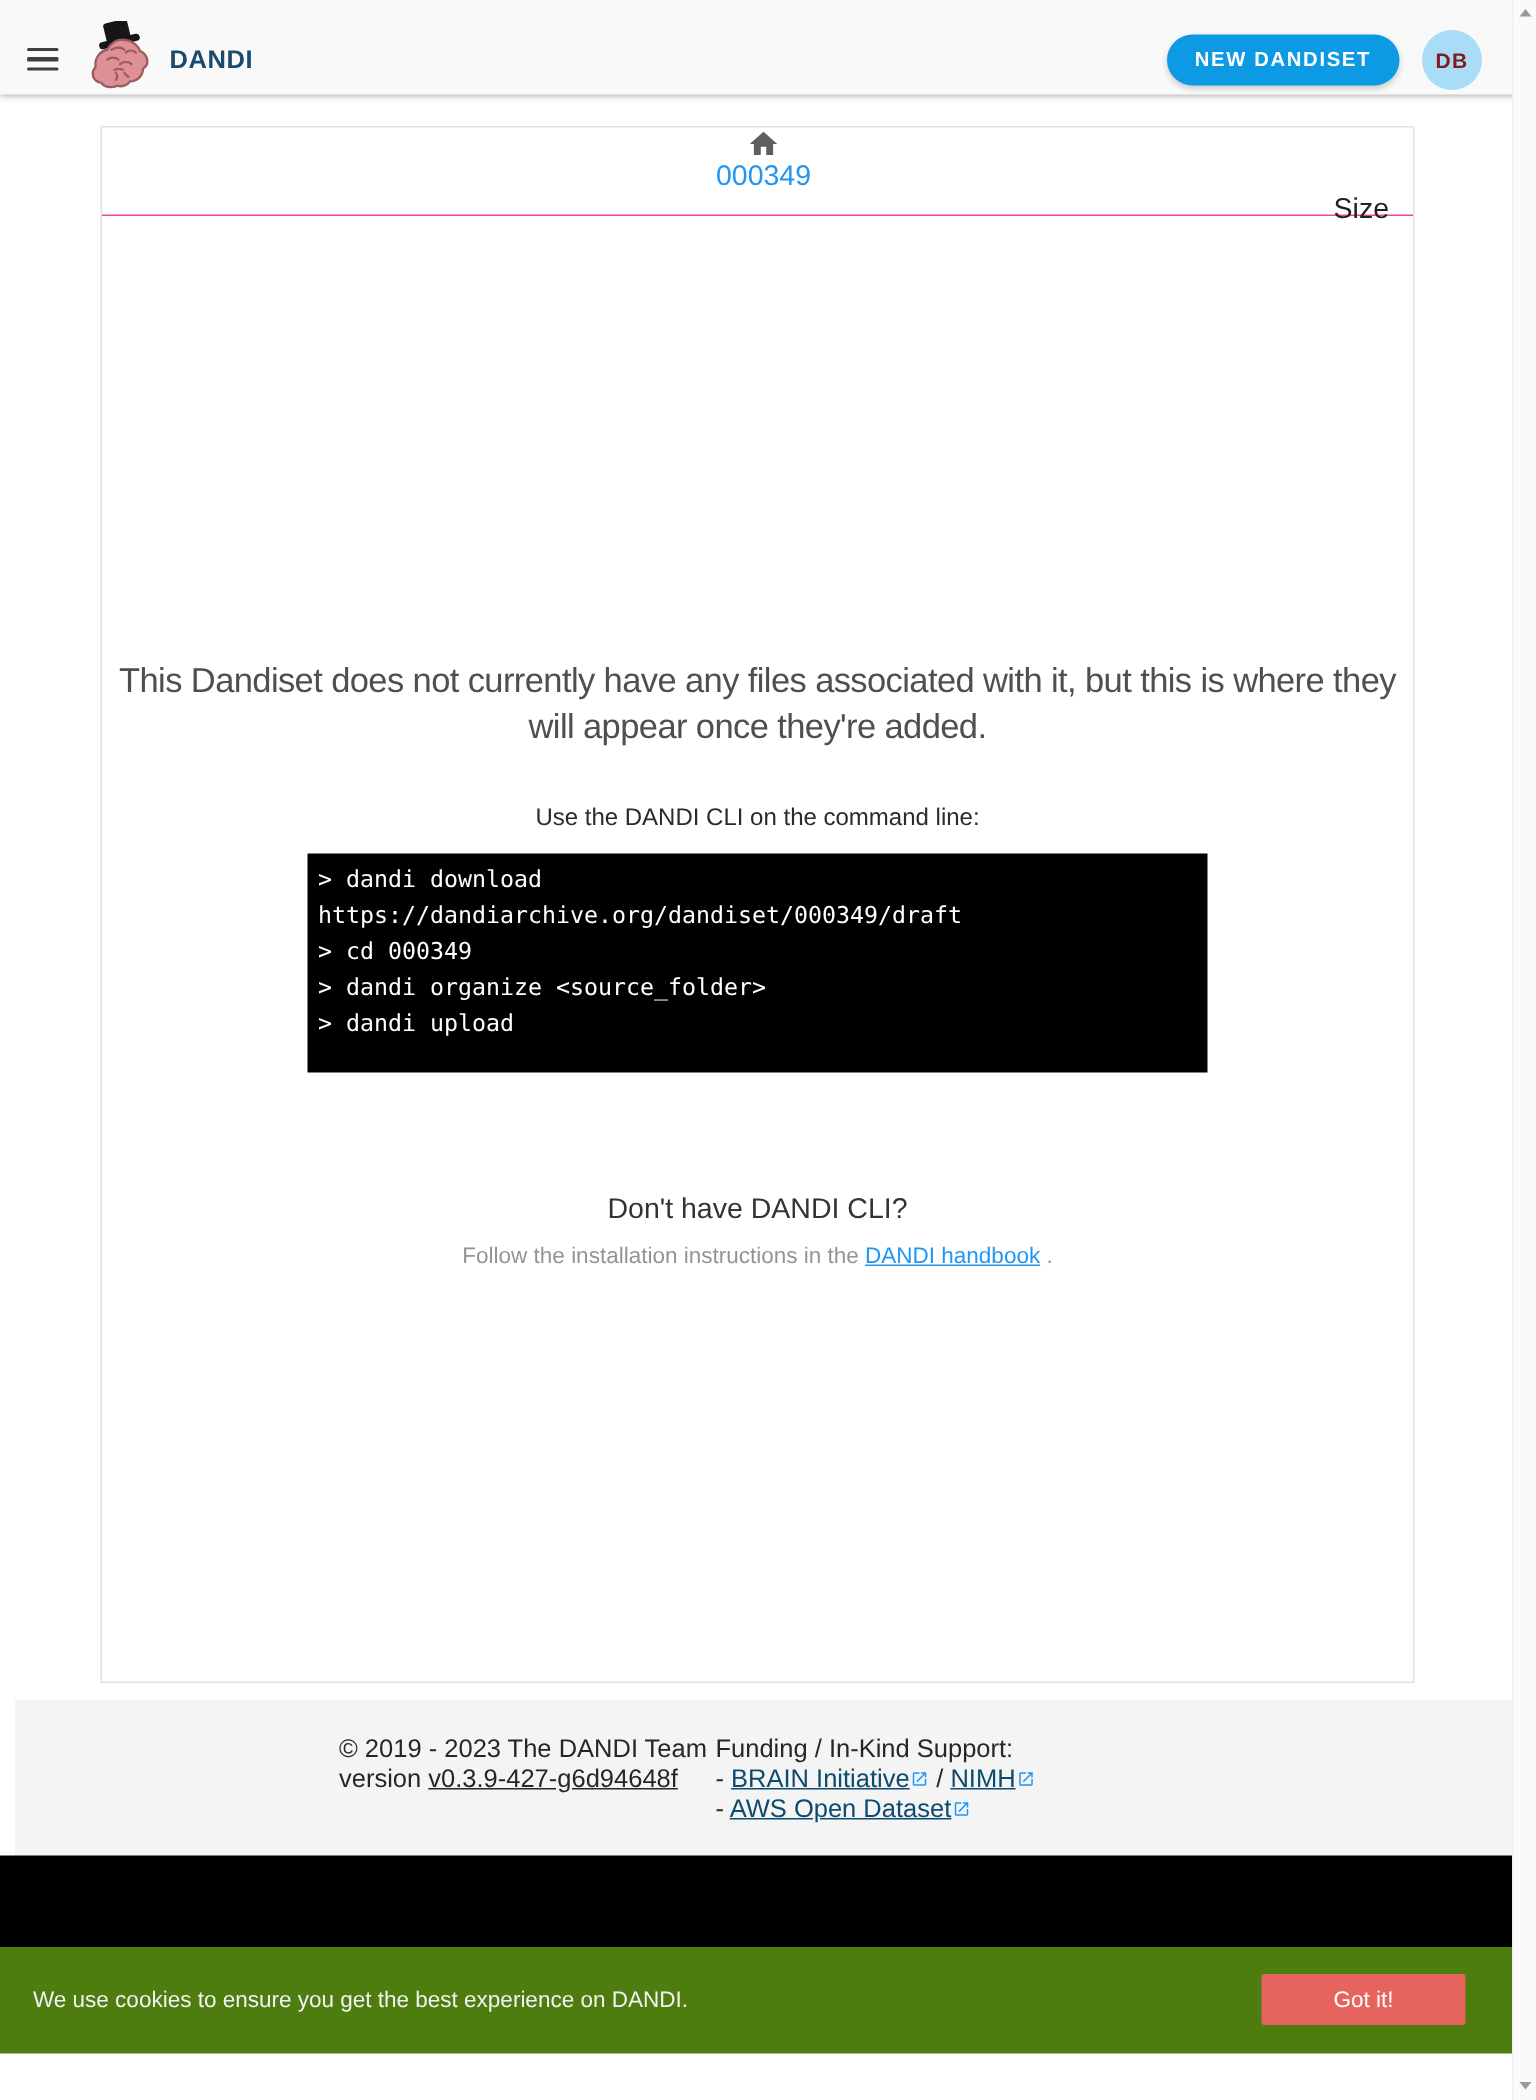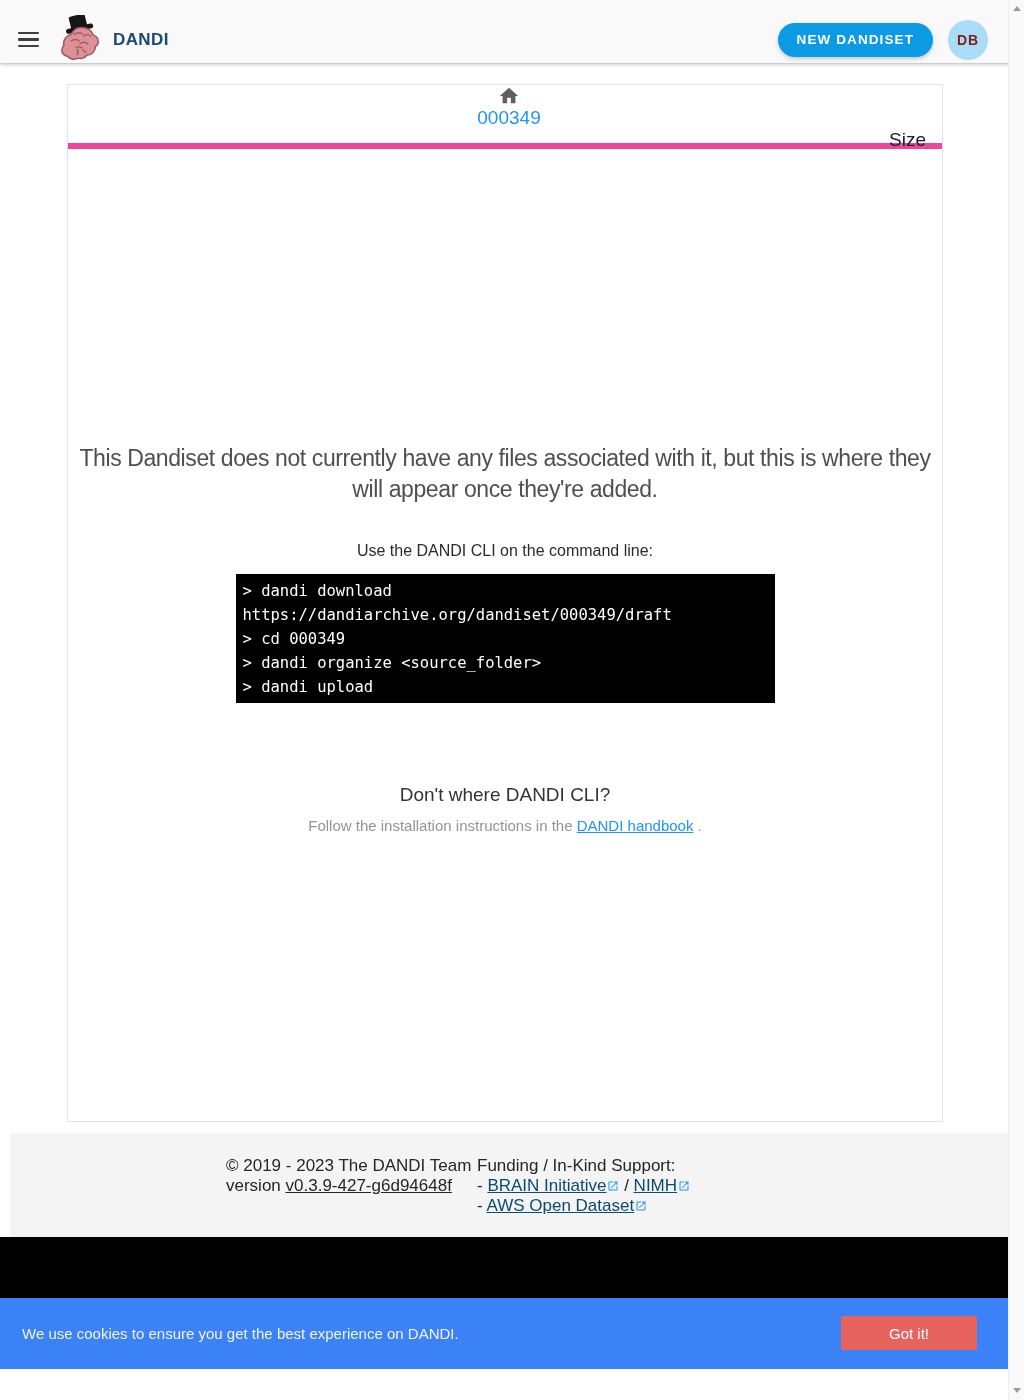--- a/index.html
+++ b/index.html
@@ -84,43 +84,43 @@
     align-items: center;
     padding: 0 16px 0 24px;
     flex-direction: column;
   }
   .home-btn { background: none; border: none; cursor: pointer; width: 22px; height: 22px; padding: 0; }
   .vdivider { width: 1px; height: 38px; background: #dadada; margin: 0 20px 0 15px; }
   .crumb-id { font-size: 19px; font-weight: 500; color: #2196f3; text-decoration: none; cursor: pointer; }
   .size-label { margin-left: auto; font-size: 19px; font-weight: normal; color: #212121; }
 
   .files-area {
-    border-top: 6px solid #ec4899;
+    border-top: 1px solid #ec4899;
     height: 979px;
     text-align: center;
   }
   .empty-message {
     padding-top: 294px;
     font-size: 23px;
     font-weight: 300;
     letter-spacing: -0.4px;
     line-height: 31px;
     color: #4f4f4f;
   }
   .cli-heading { margin-top: 37px; font-size: 16px; color: #2b2b2b; }
   .code-block {
     margin: 14px auto 0;
-    width: 539px;
+    width: 600px;
     background: #000000;
     color: #ffffff;
     text-align: left;
     font-family: "DejaVu Sans Mono", monospace;
     font-size: 15.5px;
     line-height: 24px;
-    padding: 5px 6px 4px 7px;
+    padding: 5px 6px 21px 7px;
   }
   .no-cli-heading { margin-top: 81px; font-size: 19px; font-weight: 500; color: #333333; }
   .install-line { margin-top: 11px; font-size: 15px; color: #949494; }
   .install-line a { color: #2196f3; text-decoration: underline; cursor: pointer; }
 
   
   .app-footer {
     position: absolute;
     top: 1133px; left: 0;
     width: 1024px;
@@ -143,21 +143,21 @@
   .viewport-gap {
     position: absolute;
     top: 1237px; left: 0;
     width: 1024px; height: 92px;
     background: #000000;
   }
   .cookie-banner {
     position: absolute;
     top: 1298px; left: 0;
     width: 1024px; height: 71px;
-    background: #3b82f6;
+    background: #4d7c0f;
     display: flex;
     align-items: center;
     padding: 0 22px;
     color: #f2f2f2;
     font-size: 15px;
     z-index: 20;
   }
   .got-it-btn {
     position: absolute;
     right: 47px; top: 18px;
@@ -238,21 +238,21 @@
       <p class="cli-heading">Use the DANDI CLI on the command line:</p>
 
       <div class="code-block">
         <div>&gt; dandi download</div>
         <div>https://dandiarchive.org/dandiset/000349/draft</div>
         <div>&gt; cd 000349</div>
         <div>&gt; dandi organize &lt;source_folder&gt;</div>
         <div>&gt; dandi upload</div>
       </div>
 
-      <p class="no-cli-heading">Don't where DANDI CLI?</p>
+      <p class="no-cli-heading">Don't have DANDI CLI?</p>
       <p class="install-line"><span>Follow the installation instructions in the </span><a>DANDI handbook</a><span> .</span></p>
     </div>
   </section>
 
   <footer class="app-footer">
     <div class="footer-col left">
       <div>© 2019 - 2023 The DANDI Team</div>
       <div><span>version </span><a class="version-link">v0.3.9-427-g6d94648f</a></div>
     </div>
 

